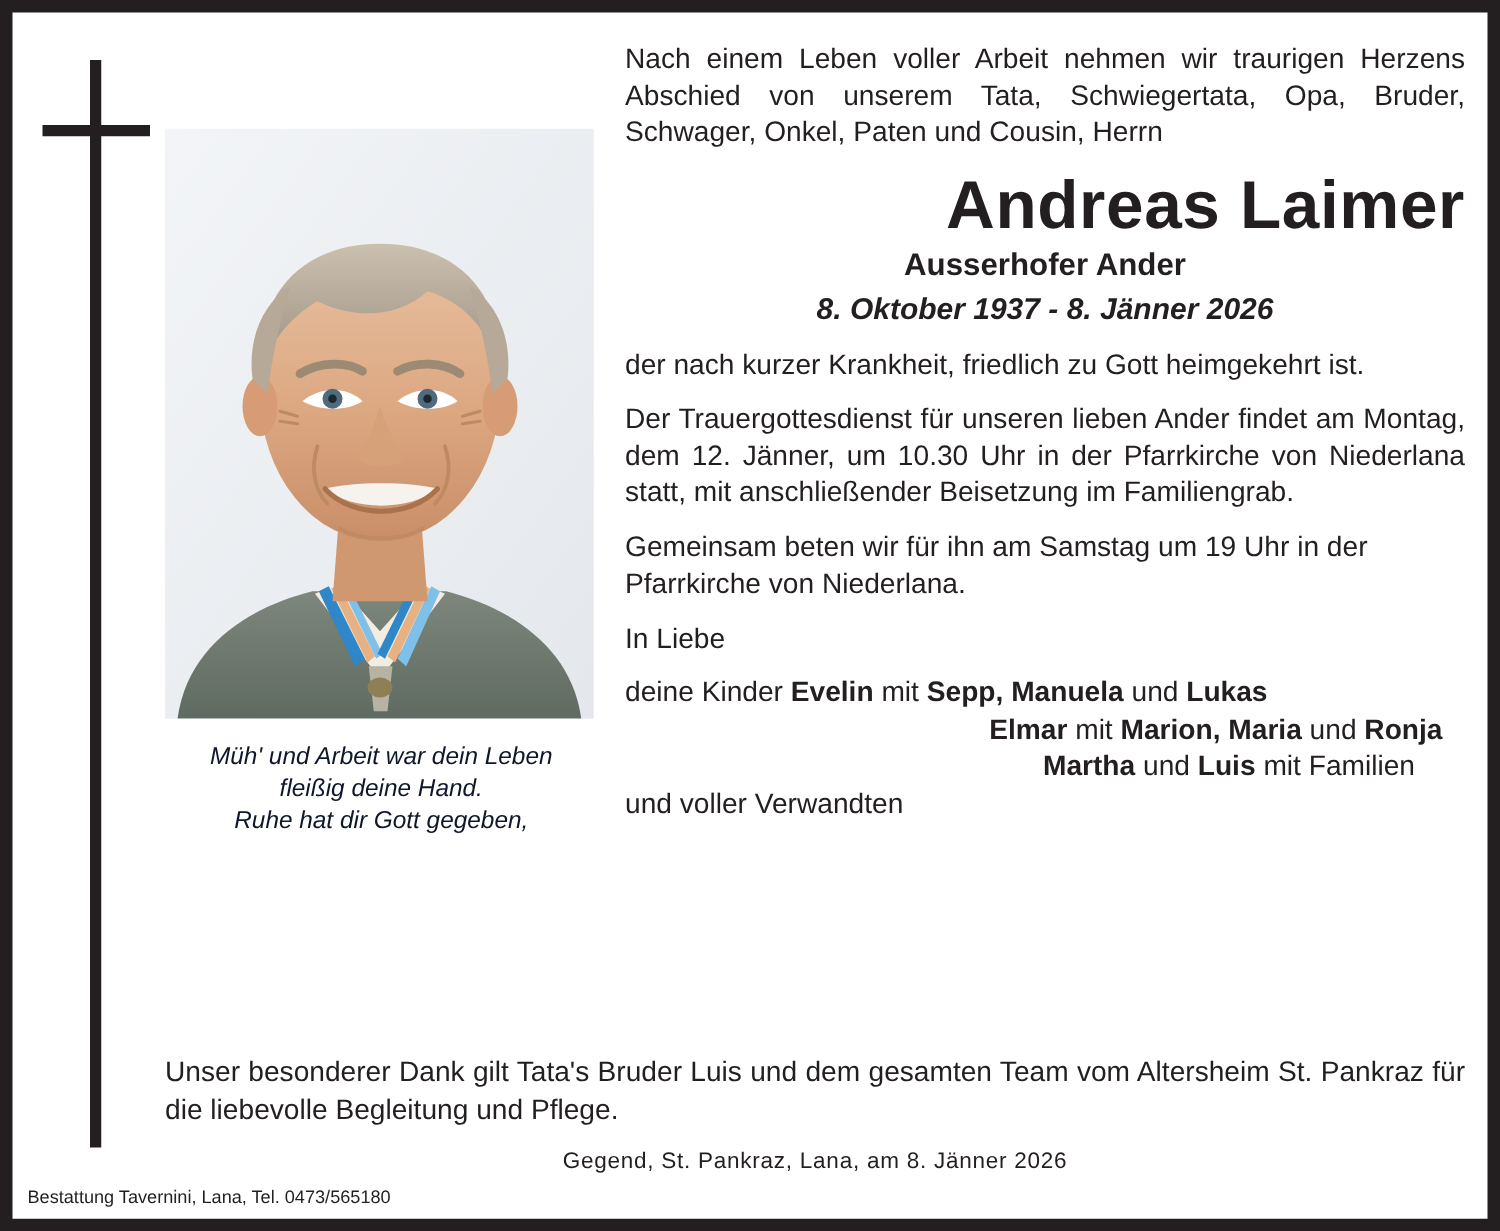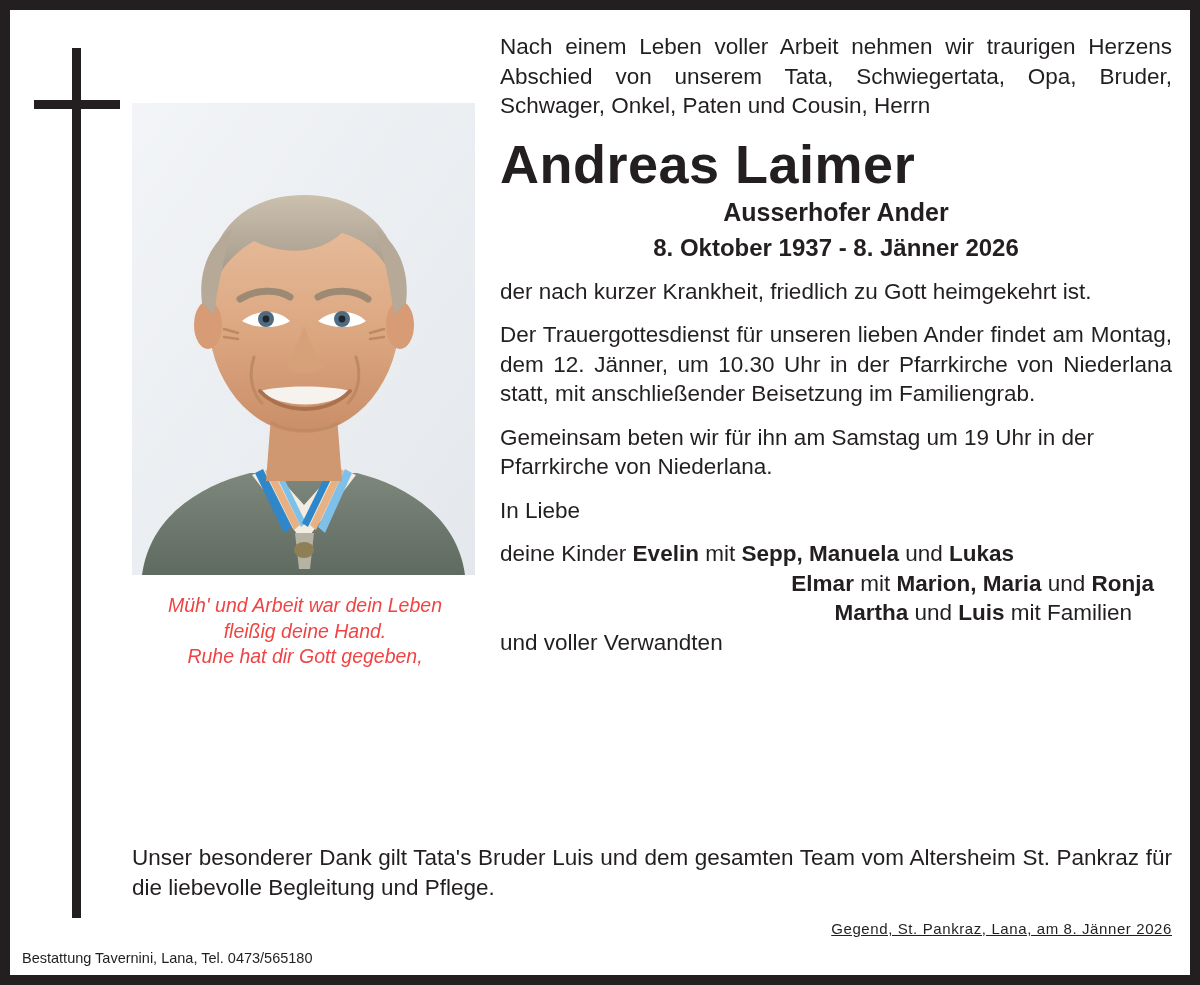--- a/index.html
+++ b/index.html
@@ -71,21 +71,21 @@
 
   .verse {
     position: absolute;
     left: 110px;
     top: 583px;
     width: 370px;
     text-align: center;
     font-style: italic;
     font-size: 19.5px;
     line-height: 25.5px;
-    color: #ef4444;
+    color: #0f172a;
   }
   .verse div { white-space: nowrap; }
 
   
   .col {
     position: absolute;
     left: 490px;
     top: 22px;
     width: 672px;
   }
@@ -95,39 +95,40 @@
     line-height: 29.5px;
     text-align: justify;
     text-justify: inter-word;
   }
   .col p.last-natural {
     text-align: left;
   }
 
   .deceased-name {
     margin: 10px 0 4px 0;
-    text-align: left;
+    text-align: right;
     font-size: 54px;
     line-height: 58px;
     font-weight: bold;
     letter-spacing: 0.5px;
   }
   .nickname {
     margin: 0 0 6px 0;
     text-align: center;
     font-size: 25px;
     line-height: 30px;
     font-weight: bold;
   }
   .lifedates {
     margin: 0 0 14px 0;
     text-align: center;
     font-size: 24px;
     line-height: 30px;
     font-weight: bold;
+    font-style: italic;
   }
 
   .inliebe {
     margin: 0;
     font-size: 22.5px;
     line-height: 29.5px;
     text-align: left;
   }
   .family-line {
     font-size: 22.5px;
@@ -147,25 +148,24 @@
   }
   .bottom p.thanks {
     margin: 0 0 12px 0;
     font-size: 22.5px;
     line-height: 29.5px;
     text-align: justify;
     text-justify: inter-word;
   }
   .bottom p.place {
     margin: 0;
-    font-size: 15px;
-    line-height: 29.5px;
-    text-align: right;
+    font-size: 18px;
+    line-height: 29.5px;
+    text-align: center;
     letter-spacing: 0.6px;
-    text-decoration: underline;
   }
 
   .footer {
     position: absolute;
     left: 12px;
     bottom: 8px;
     font-size: 14.5px;
     line-height: 18px;
     color: #231f20;
   }

